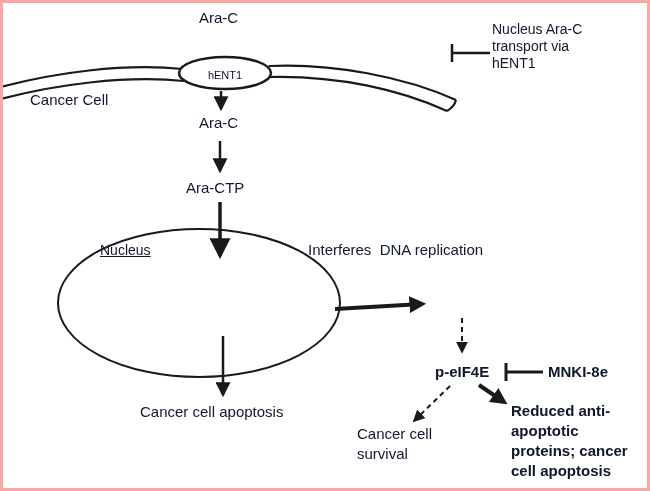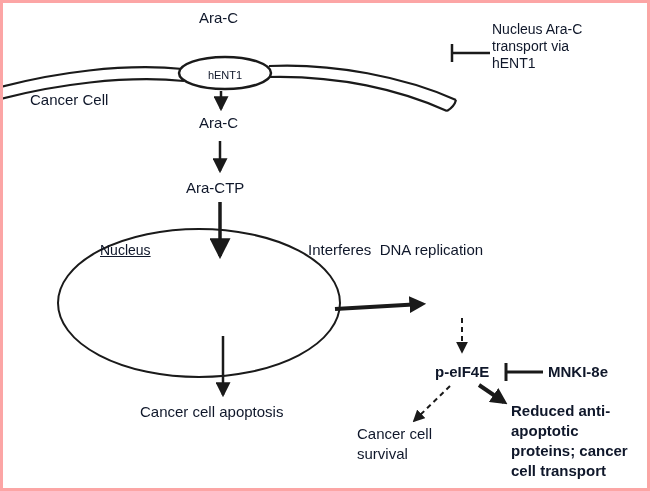--- a/index.html
+++ b/index.html
@@ -97,15 +97,15 @@
   <div class="t b" style="left:432px;top:360px;">p-eIF4E</div>
 
   <div class="t b" style="left:545px;top:360px;">MNKI-8e</div>
 
   <div class="t" style="left:354px;top:421px;line-height:20px;">Cancer cell
 survival</div>
 
   <div class="t b tight" style="left:508px;top:398px;">Reduced anti-
 apoptotic
 proteins; cancer
-cell transport</div>
+cell apoptosis</div>
 
 </div>
 
 </body></html>

